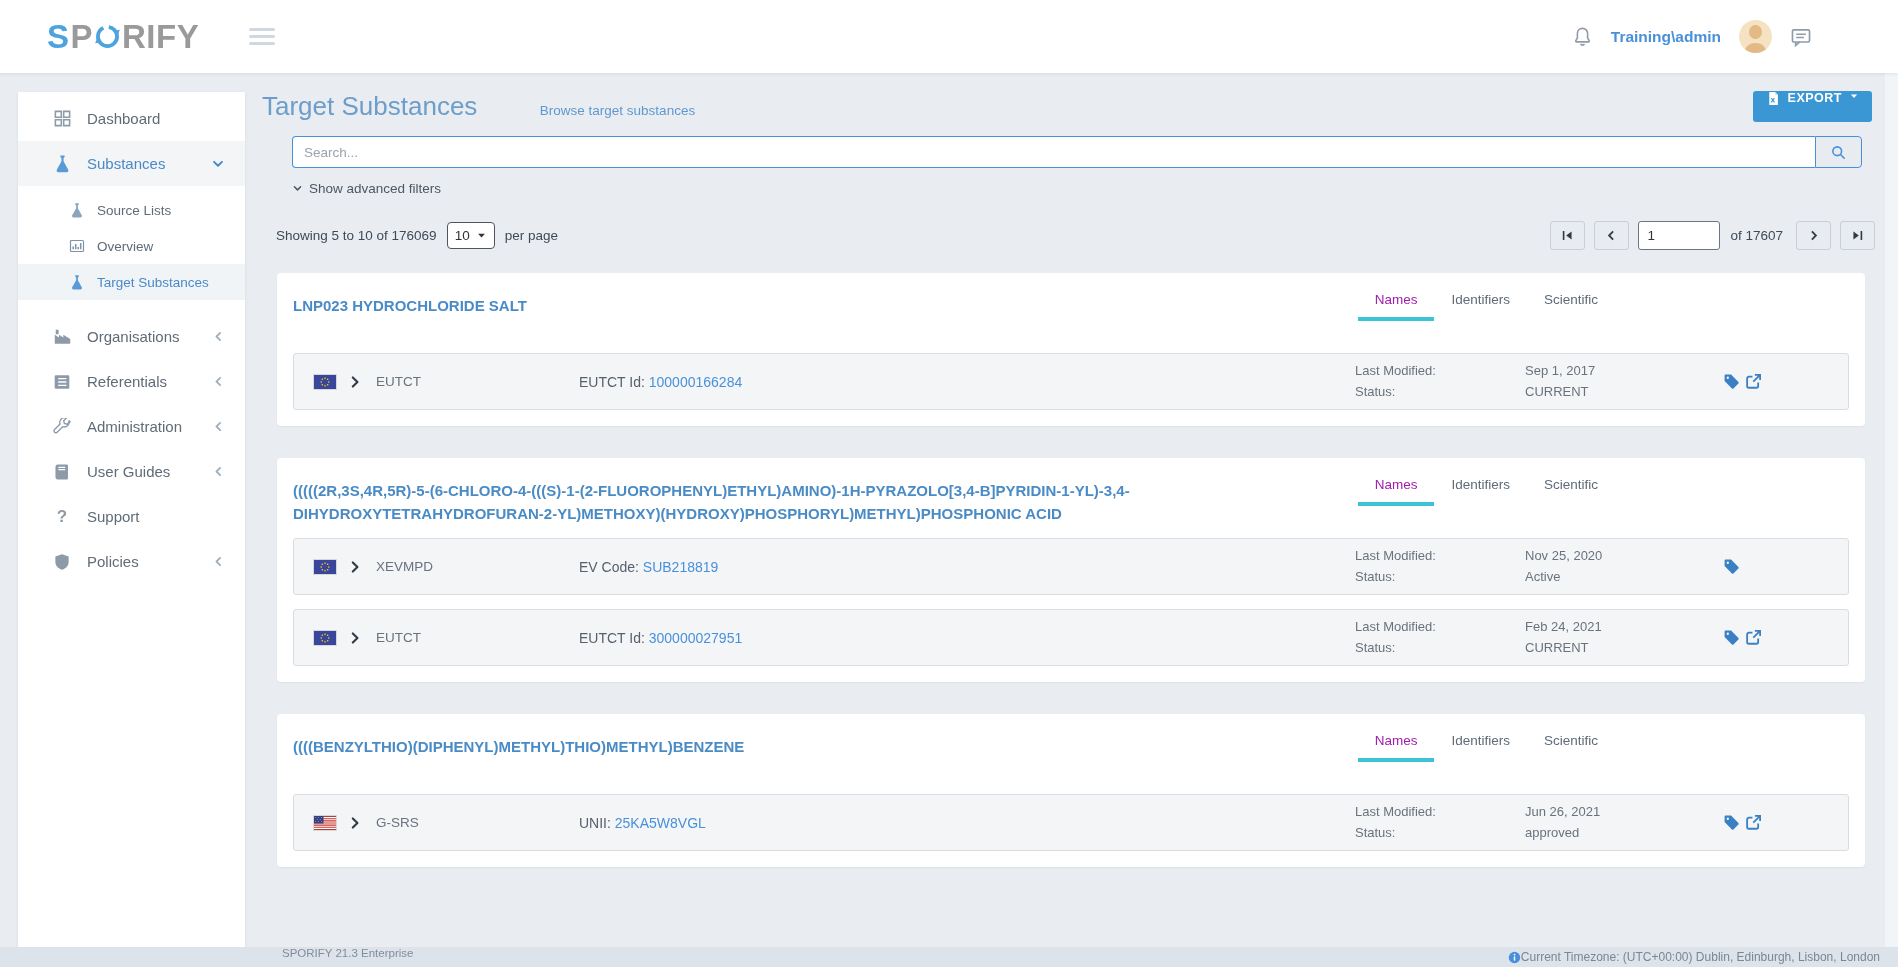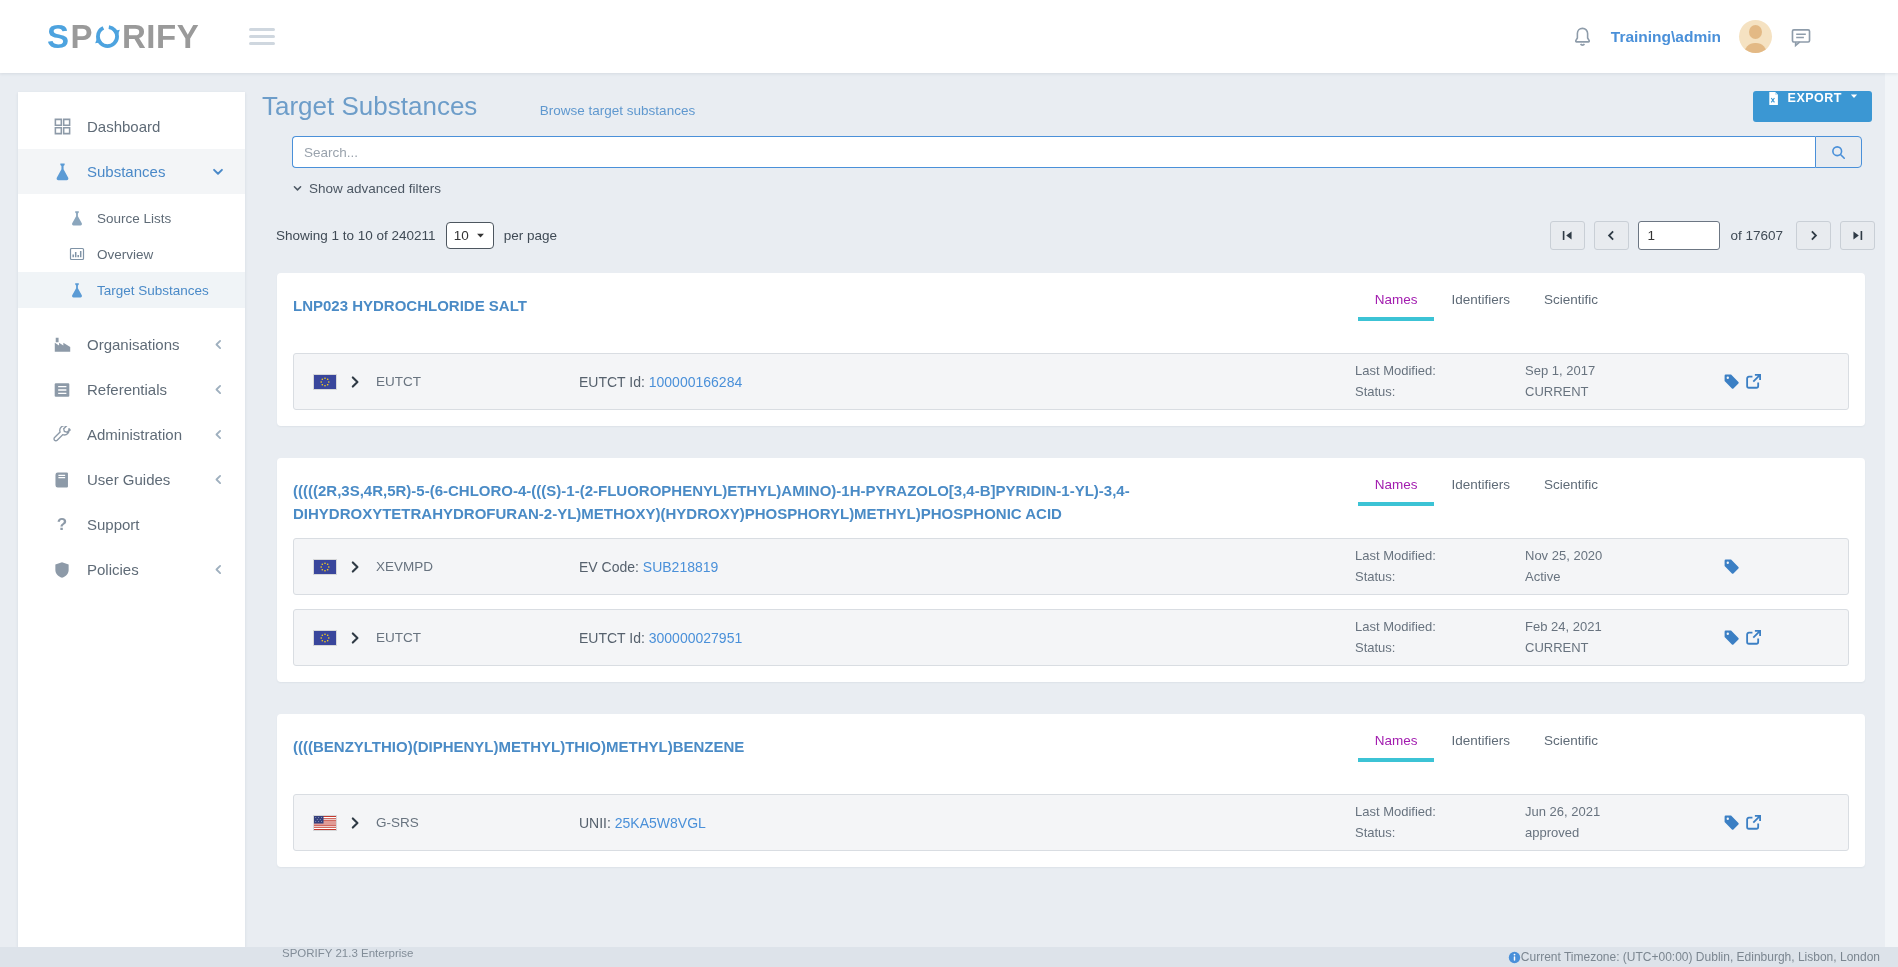--- a/index.html
+++ b/index.html
@@ -21,21 +21,21 @@
   .hamburger{margin-left:48px;cursor:pointer;padding:4px 2px;}
   .hamburger i{display:block;width:26px;height:3px;background:#cfd7df;border-radius:2px;margin:4px 0;}
   .top-right{margin-left:auto;display:flex;align-items:center;gap:18px;}
   .username{color:#4a90d9;font-size:15.5px;font-weight:bold;cursor:pointer;}
   .avatar{width:33px;height:33px;border-radius:50%;background:#f5e2c2;position:relative;overflow:hidden;cursor:pointer;}
   .avatar:before{content:"";position:absolute;top:5px;left:10px;width:13px;height:14px;border-radius:50%;background:#e3b985;}
   .avatar:after{content:"";position:absolute;bottom:-3px;left:5px;width:23px;height:13px;border-radius:11px 11px 0 0;background:#e3b985;}
   .tb-icon{color:#8e9caa;cursor:pointer;}
   
   .sidebar{position:absolute;left:18px;top:92px;width:227px;bottom:20px;background:#fff;
-    box-shadow:0 1px 3px rgba(40,60,80,.10);padding-top:12px;box-sizing:border-box;z-index:2;}
+    box-shadow:0 1px 3px rgba(40,60,80,.10);padding-top:4px;box-sizing:border-box;z-index:2;}
   .side-item{height:45px;display:flex;align-items:center;padding:0 20px 0 34px;font-size:15px;
     color:#5f6b77;cursor:pointer;}
   .side-item .s-ic{width:20px;margin-right:15px;color:#8d9aa8;flex:none;display:flex;justify-content:center;}
   .side-item .chev{margin-left:auto;color:#9fb0bf;}
   .side-item.expanded{background:#f3f5f7;color:#4a89c8;}
   .side-item.expanded .s-ic{color:#5b9bd5;}
   .side-item.expanded .chev{color:#4a89c8;}
   .submenu{padding:6px 0 14px;}
   .sub-item{height:36px;display:flex;align-items:center;padding:0 20px 0 50px;font-size:13.5px;color:#5f6b77;cursor:pointer;}
   .sub-item .s-ic{width:17px;margin-right:12px;color:#7f93a6;flex:none;display:flex;justify-content:center;}
@@ -416,21 +416,21 @@
   <div class="adv-toggle">
     <span style="color:#4c5763">
         <svg width="11" height="11">
           <use href="#i-chev-down"></use>
         </svg>
       </span>
     <span>Show advanced filters</span>
   </div>
 
   <div class="controls">
-    <span class="showing">Showing 1 to 10 of 240211</span>
+    <span class="showing">Showing 5 to 10 of 176069</span>
     <div class="perpage">
       <span>10</span>
       <span style="color:#333">
           <svg width="11" height="11">
             <use href="#i-caret"></use>
           </svg>
         </span>
     </div>
     <span class="pp-label">per page</span>
     <div class="pager">

